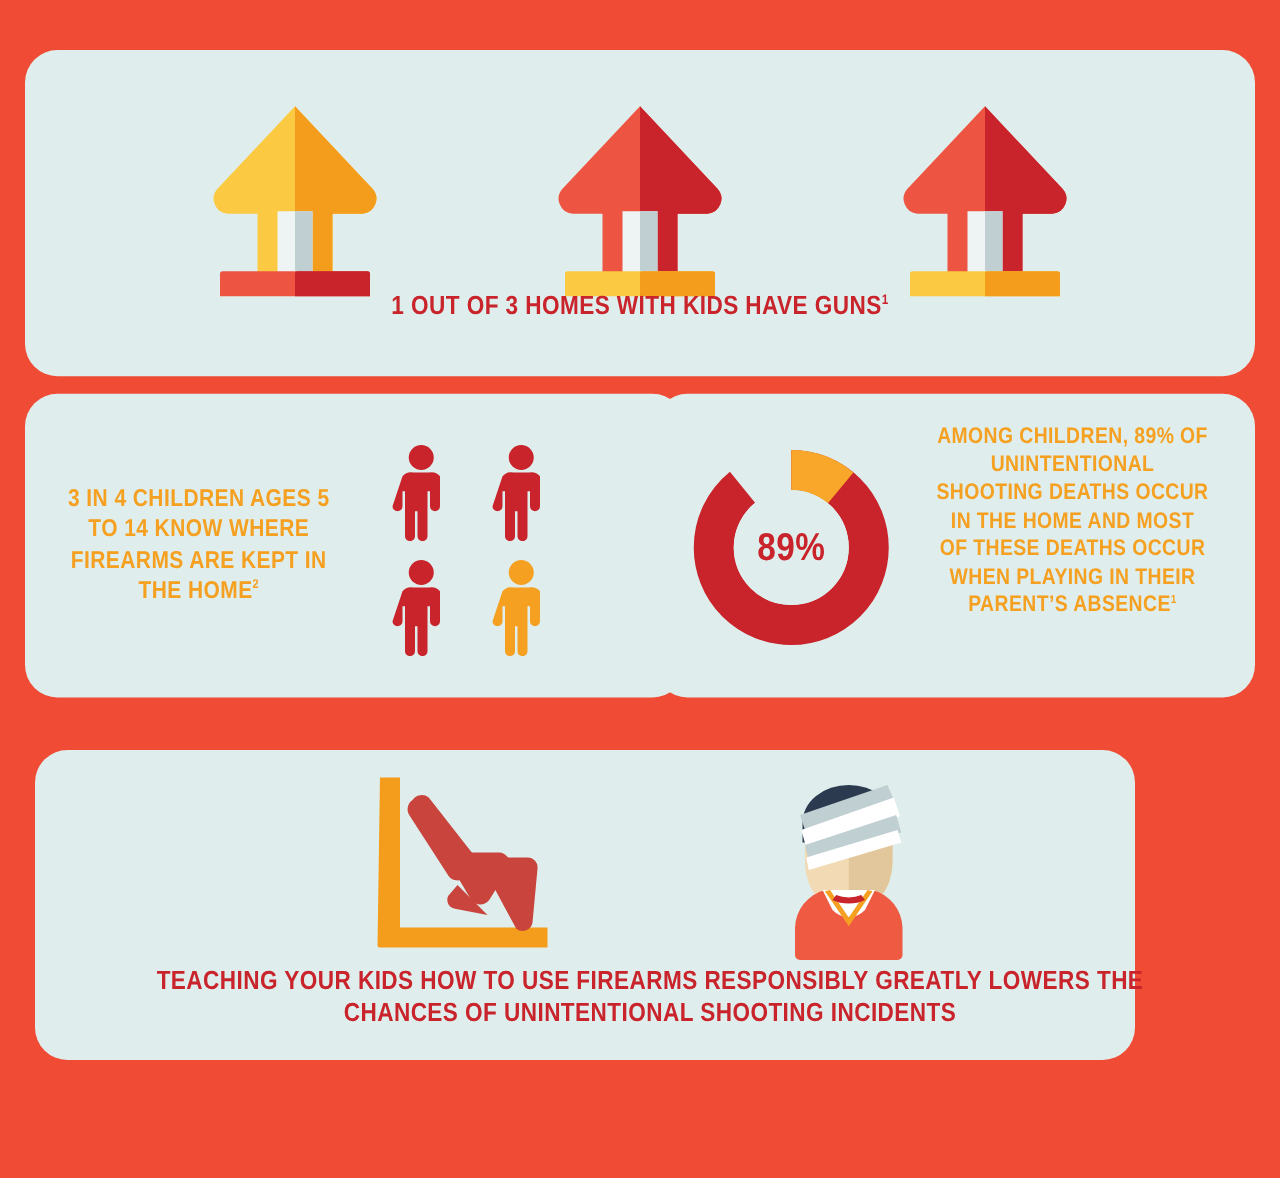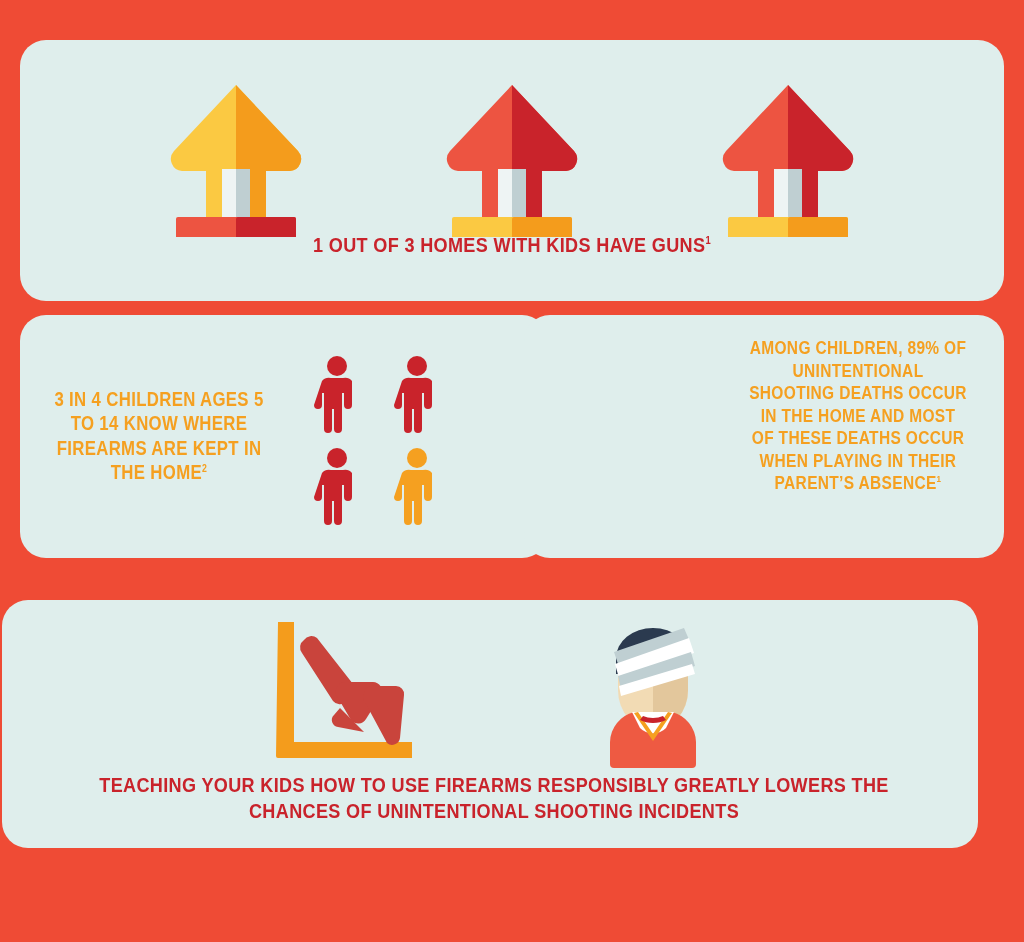--- a/index.html
+++ b/index.html
@@ -22,21 +22,21 @@
   }
   .panel {
     position: absolute;
     background: #dfeeec;
     border-radius: 26px;
   }
   
   #panel-homes      { left: 20px;  top: 40px;  width: 984px; height: 261px; }
   #panel-children   { left: 20px;  top: 315px; width: 528px; height: 243px; }
   #panel-donut      { left: 524px; top: 315px; width: 480px; height: 243px; }
-  #panel-teaching   { left: 2px;  top: 600px; width: 976px; height: 248px; }
+  #panel-teaching   { left: 28px;  top: 600px; width: 880px; height: 248px; }
 
   
   .cap {
     font-family: "Liberation Sans", sans-serif;
     font-weight: bold;
     text-transform: uppercase;
     letter-spacing: 0.4px;
     transform: scaleX(0.86);
     transform-origin: center center;
   }
@@ -214,20 +214,30 @@
         <svg viewBox="0 0 58 78" xmlns="http://www.w3.org/2000/svg">
           <circle cx="29" cy="11" r="10" fill="#f5a020"></circle>
           <path d="M14 26 a9 9 0 0 1 9 -3 h12 a9 9 0 0 1 9 3 v24 a4 4 0 0 1 -8 0 v-12 h-2 v36 a4 4 0 0 1 -8 0 v-20 h-2 v20 a4 4 0 0 1 -8 0 v-36 h-2 v12 a4 4 0 0 1 -8 0 Z" fill="#f5a020"></path>
         </svg>
       </div>
     </div>
   </div>
 
   <div class="panel" id="panel-donut">
 
+    <div id="donut-wrap">
+      <svg viewBox="0 0 162 162" width="162" height="162" xmlns="http://www.w3.org/2000/svg">
+
+        <circle cx="81" cy="81" r="62" fill="none" stroke="#c9232b" stroke-width="32" stroke-dasharray="346.8 42.8" transform="rotate(-90 81 81)"></circle>
+
+        <circle cx="81" cy="81" r="62" fill="none" stroke="#f9a72b" stroke-width="32" stroke-dasharray="42.8 346.8" transform="rotate(-90 81 81)"></circle>
+        <circle cx="81" cy="81" r="46" fill="#dfeeec"></circle>
+      </svg>
+      <div class="cap" id="donut-label">89%</div>
+    </div>
 
     <div class="cap caption-orange" id="donut-text"><span>AMONG CHILDREN, 89% OF UNINTENTIONAL SHOOTING DEATHS OCCUR IN THE HOME AND MOST OF THESE DEATHS OCCUR WHEN PLAYING IN THEIR PARENT’S ABSENCE</span><sup>1</sup></div>
   </div>
 
   <div class="panel" id="panel-teaching">
 
     <div id="teaching-icons">
 
       <div id="arrow-chart">
         <svg viewBox="0 0 150 148" xmlns="http://www.w3.org/2000/svg">

